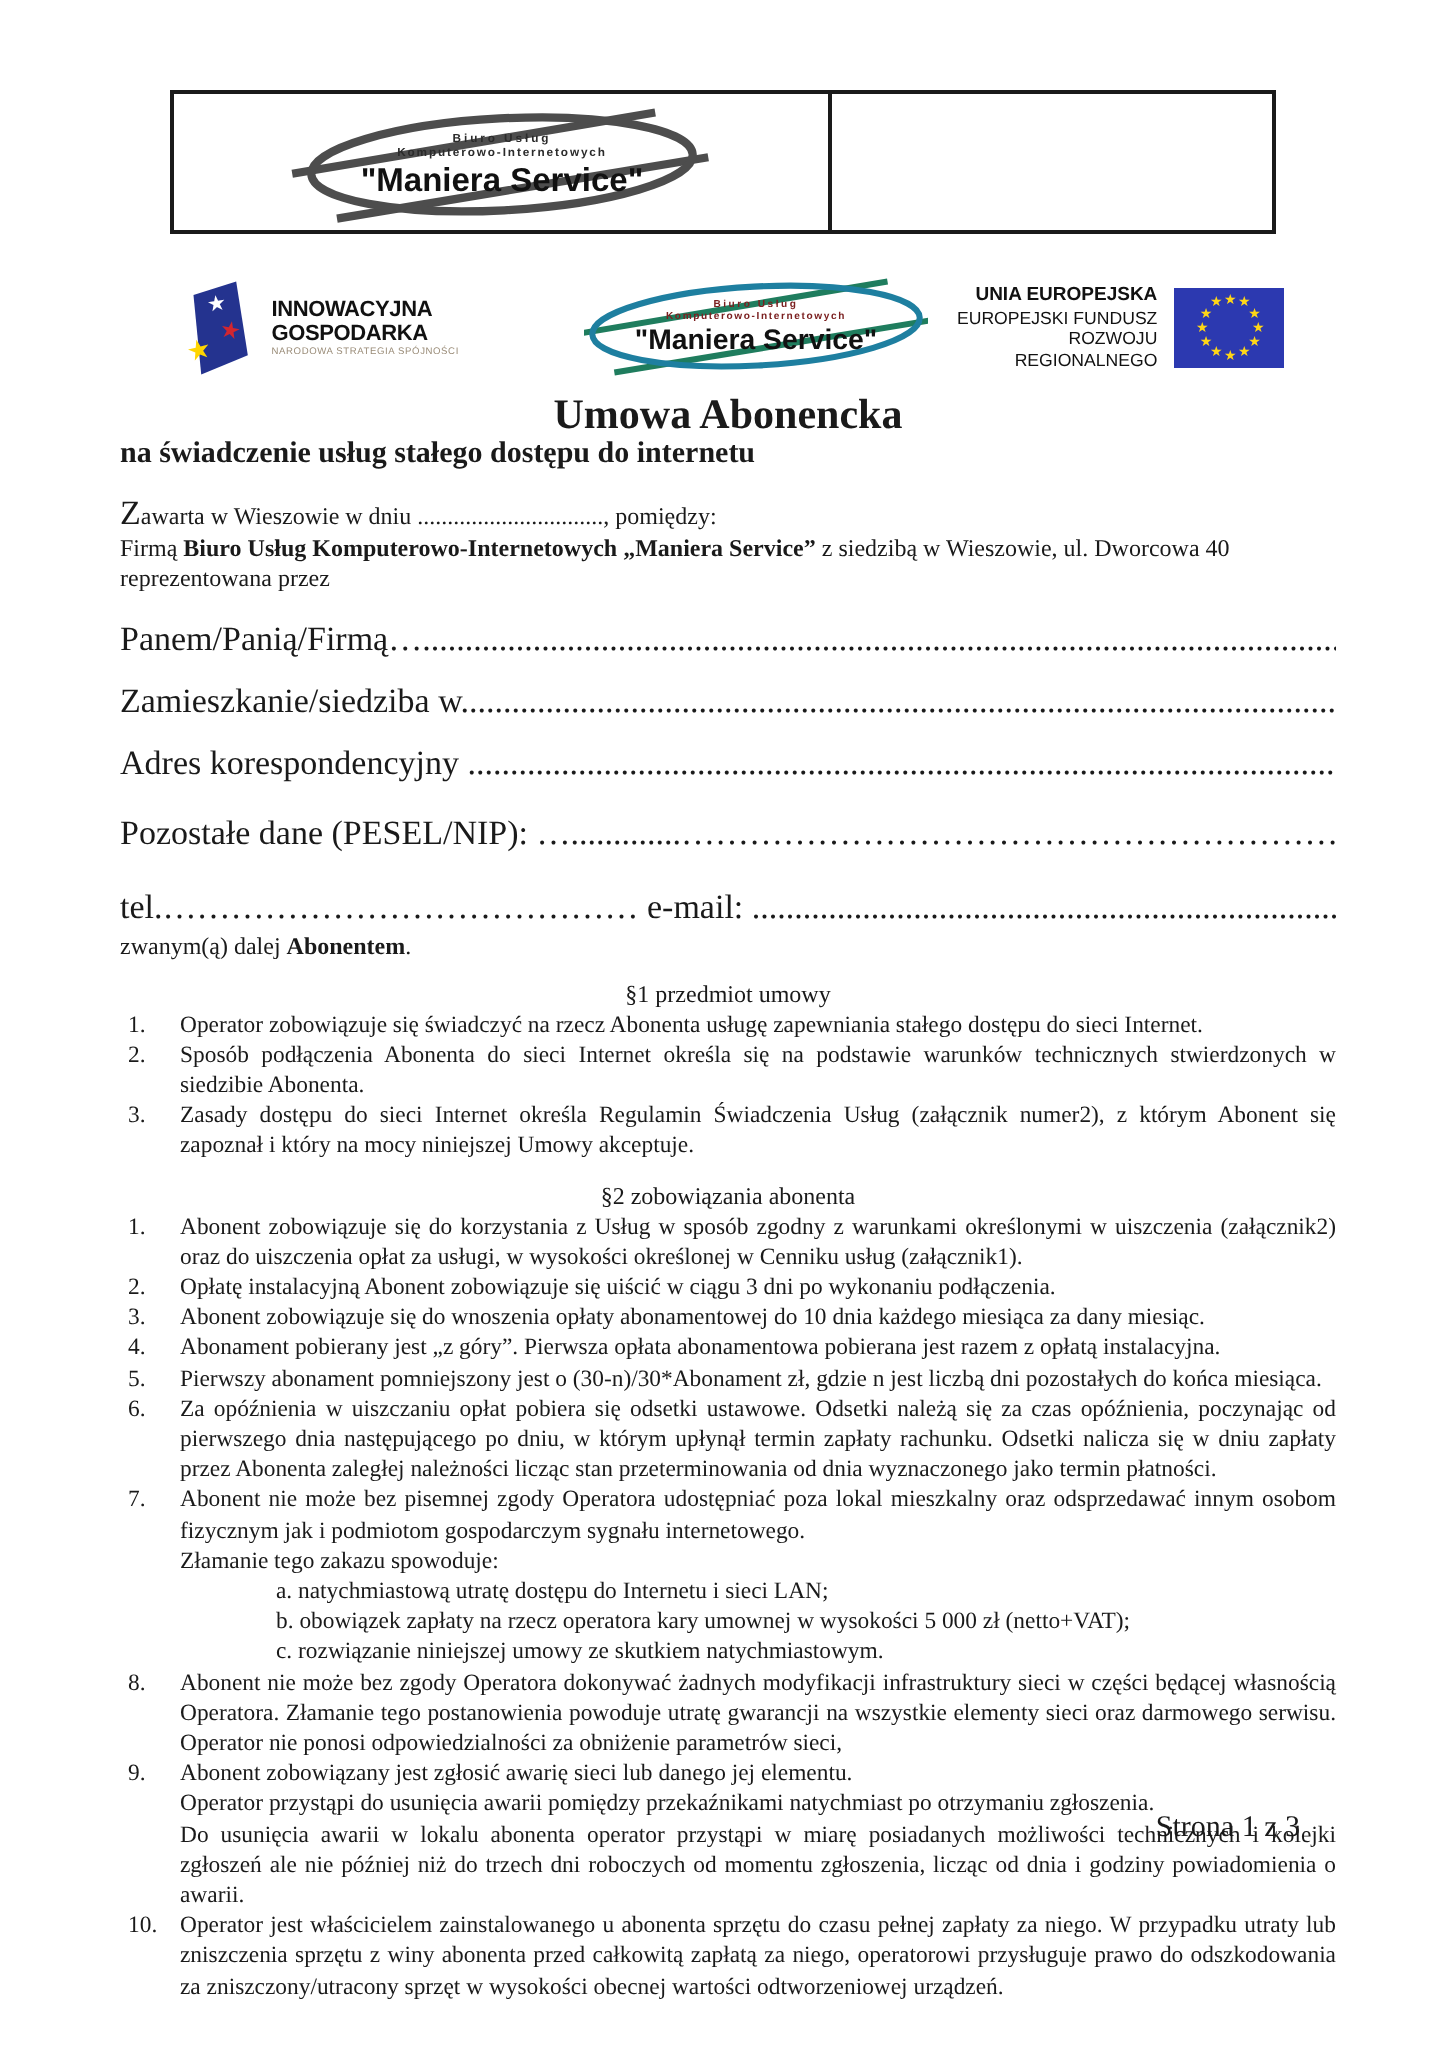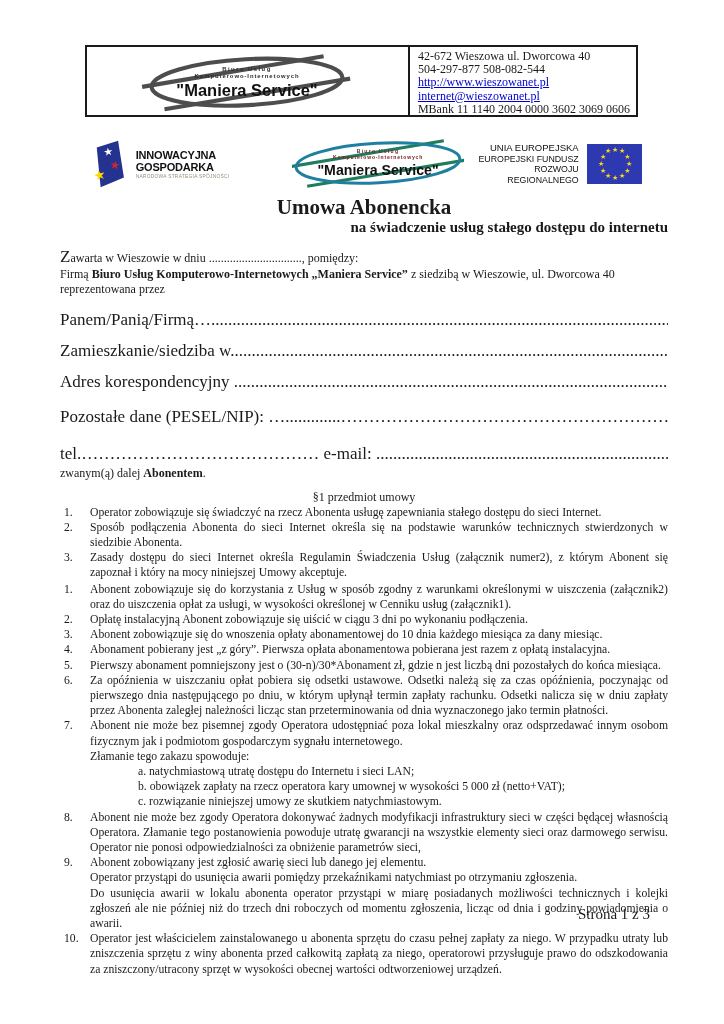--- a/index.html
+++ b/index.html
@@ -20,28 +20,28 @@
   .partners-row{
     position:absolute;left:88px;right:82px;top:133px;height:62px;
     display:flex;justify-content:space-between;align-items:center;
   }
   .ig-logo{display:flex;align-items:center;}
   .ig-text{margin-left:7px;font-family:"Liberation Sans", sans-serif;}
   .ig-title{font-size:11px;font-weight:bold;letter-spacing:-0.2px;color:#111;}
   .ig-subtitle{font-size:4.8px;color:#9a8c78;letter-spacing:0.3px;margin-top:1px;}
   .eu-logo{display:flex;align-items:center;}
   .eu-text{margin-right:8px;text-align:right;font-family:"Liberation Sans", sans-serif;line-height:10.5px;}
-  .eu-line1{font-size:9.5px;font-weight:normal;color:#111;}
+  .eu-line1{font-size:9.5px;font-weight:bold;color:#111;}
   .eu-line23{font-size:8.8px;color:#111;}
   .eu-flag{position:relative;width:57px;height:40px;background:#2c39b0;}
   .eu-flag span{position:absolute;color:#ffd617;font-size:7px;line-height:7px;width:8px;text-align:center;}
   
   .doc{position:absolute;left:60px;right:56px;top:196px;}
   .doc-title{text-align:center;font-size:21px;font-weight:bold;line-height:23px;}
-  .doc-subtitle{text-align:right;font-size:15px;font-weight:bold;line-height:17px;}
+  .doc-subtitle{text-align:left;font-size:15px;font-weight:bold;line-height:17px;}
   .intro{margin-top:13px;font-size:12px;line-height:15.5px;}
   .dropcap{font-size:17px;}
   .fill-line{font-size:17px;line-height:19px;margin-top:12px;white-space:nowrap;overflow:hidden;}
   .fill-line.pesel{margin-top:16px;}
   .fill-line.tel{margin-top:18px;}
   .abonent-line{font-size:12px;line-height:14px;margin-top:3px;}
   .sec-heading{margin-top:10px;text-align:center;font-size:12px;font-weight:normal;line-height:14px;}
   ol.clauses{margin:1px 0 0 0;padding:0;list-style:none;counter-reset:cl;}
   ol.clauses li{
     counter-increment:cl;position:relative;padding-left:30px;
@@ -58,27 +58,20 @@
 <div class="header-box">
   <div class="header-logo-cell">
     <svg width="310" height="66" viewBox="0 0 340 112" aria-hidden="true">
       <line x1="-8" y1="66" x2="300" y2="14" stroke="#4d4d4d" stroke-width="7"></line>
       <line x1="30" y1="104" x2="345" y2="52" stroke="#4d4d4d" stroke-width="7"></line>
       <ellipse cx="170" cy="58" rx="162" ry="39" fill="none" stroke="#4d4d4d" stroke-width="7" transform="rotate(-3 170 58)"></ellipse>
       <text x="170" y="39" text-anchor="middle" font-family="Liberation Sans, sans-serif" font-size="10" font-weight="bold" letter-spacing="2.5" fill="#2b2b2b">Biuro Usług</text>
       <text x="170" y="51" text-anchor="middle" font-family="Liberation Sans, sans-serif" font-size="10" font-weight="bold" letter-spacing="1.6" fill="#2b2b2b">Komputerowo-Internetowych</text>
       <text x="170" y="81" text-anchor="middle" font-family="Liberation Sans, sans-serif" font-size="28" font-weight="bold" fill="#111">"Maniera Service"</text>
     </svg>
-  </div>
-  <div class="header-contact-cell">
-    <div class="contact-line">42-672 Wieszowa  ul. Dworcowa 40</div>
-    <div class="contact-line">504-297-877   508-082-544</div>
-    <div class="contact-line"><a class="contact-link">http://www.wieszowanet.pl</a></div>
-    <div class="contact-line"><a class="contact-link">internet@wieszowanet.pl</a></div>
-    <div class="contact-line">MBank 11 1140 2004 0000 3602 3069 0606</div>
   </div>
 </div>
 
 <div class="partners-row">
   <div class="ig-logo">
     <svg width="42" height="52" viewBox="0 0 42 52" aria-hidden="true">
       <path d="M9,9 L31,2 L37,40 L13,50 Z" fill="#24338f"></path>
       <text x="21" y="17" text-anchor="middle" font-size="11" fill="#ffffff" transform="rotate(-8 21 14)">★</text>
       <text x="28" y="31" text-anchor="middle" font-size="12" fill="#d22630" transform="rotate(10 27 27)">★</text>
       <text x="12" y="42" text-anchor="middle" font-size="14" fill="#ffd500" transform="rotate(-14 12 38)">★</text>
@@ -140,20 +133,21 @@
   <div class="fill-line tel">tel.……………………………………  e-mail: .........................................................................................................................</div>
   <div class="abonent-line"><span>zwanym(ą) dalej </span><b>Abonentem</b><span>.</span></div>
 
   <div class="sec-heading">§1 przedmiot umowy</div>
   <ol class="clauses">
       <li>Operator zobowiązuje się świadczyć na rzecz Abonenta usługę zapewniania stałego dostępu do sieci Internet.</li>
       <li>Sposób podłączenia Abonenta do sieci Internet określa się na podstawie warunków technicznych stwierdzonych w siedzibie Abonenta.</li>
       <li>Zasady dostępu do sieci Internet określa Regulamin Świadczenia Usług (załącznik numer2), z którym Abonent się zapoznał i który na mocy niniejszej Umowy akceptuje.</li>
     </ol>
 
+  <div class="sec-heading">§2 zobowiązania abonenta</div>
   <ol class="clauses">
       <li>Abonent zobowiązuje się do korzystania z Usług w sposób zgodny z warunkami określonymi w uiszczenia (załącznik2) oraz do uiszczenia opłat za usługi, w wysokości określonej w Cenniku usług (załącznik1).</li>
       <li>Opłatę instalacyjną Abonent zobowiązuje się uiścić w ciągu 3 dni po wykonaniu podłączenia.</li>
       <li>Abonent zobowiązuje się do wnoszenia opłaty abonamentowej do 10 dnia każdego miesiąca za dany miesiąc.</li>
       <li>Abonament pobierany jest „z góry”. Pierwsza opłata abonamentowa pobierana jest razem z opłatą instalacyjna.</li>
       <li>Pierwszy abonament pomniejszony jest o (30-n)/30*Abonament zł, gdzie n jest liczbą dni pozostałych do końca miesiąca.</li>
       <li>Za opóźnienia w uiszczaniu opłat pobiera się odsetki ustawowe. Odsetki należą się za czas opóźnienia, poczynając od pierwszego dnia następującego po dniu, w którym upłynął termin zapłaty rachunku. Odsetki nalicza się w dniu zapłaty przez Abonenta zaległej należności licząc stan przeterminowania od dnia wyznaczonego jako termin płatności.</li>
       <li>Abonent nie może bez pisemnej zgody Operatora udostępniać poza lokal mieszkalny oraz odsprzedawać innym osobom fizycznym jak i podmiotom gospodarczym sygnału internetowego.
 Złamanie tego zakazu spowoduje:<div class="subpoints"><div>a. natychmiastową utratę dostępu do Internetu i sieci LAN;</div><div>b. obowiązek zapłaty na rzecz operatora kary umownej w wysokości 5 000 zł (netto+VAT);</div><div>c. rozwiązanie niniejszej umowy ze skutkiem natychmiastowym.</div></div></li>
       <li>Abonent  nie może bez zgody Operatora dokonywać żadnych modyfikacji infrastruktury sieci w części będącej własnością Operatora. Złamanie tego postanowienia powoduje utratę gwarancji na wszystkie elementy sieci oraz darmowego serwisu. Operator nie ponosi odpowiedzialności za obniżenie parametrów sieci,</li>

